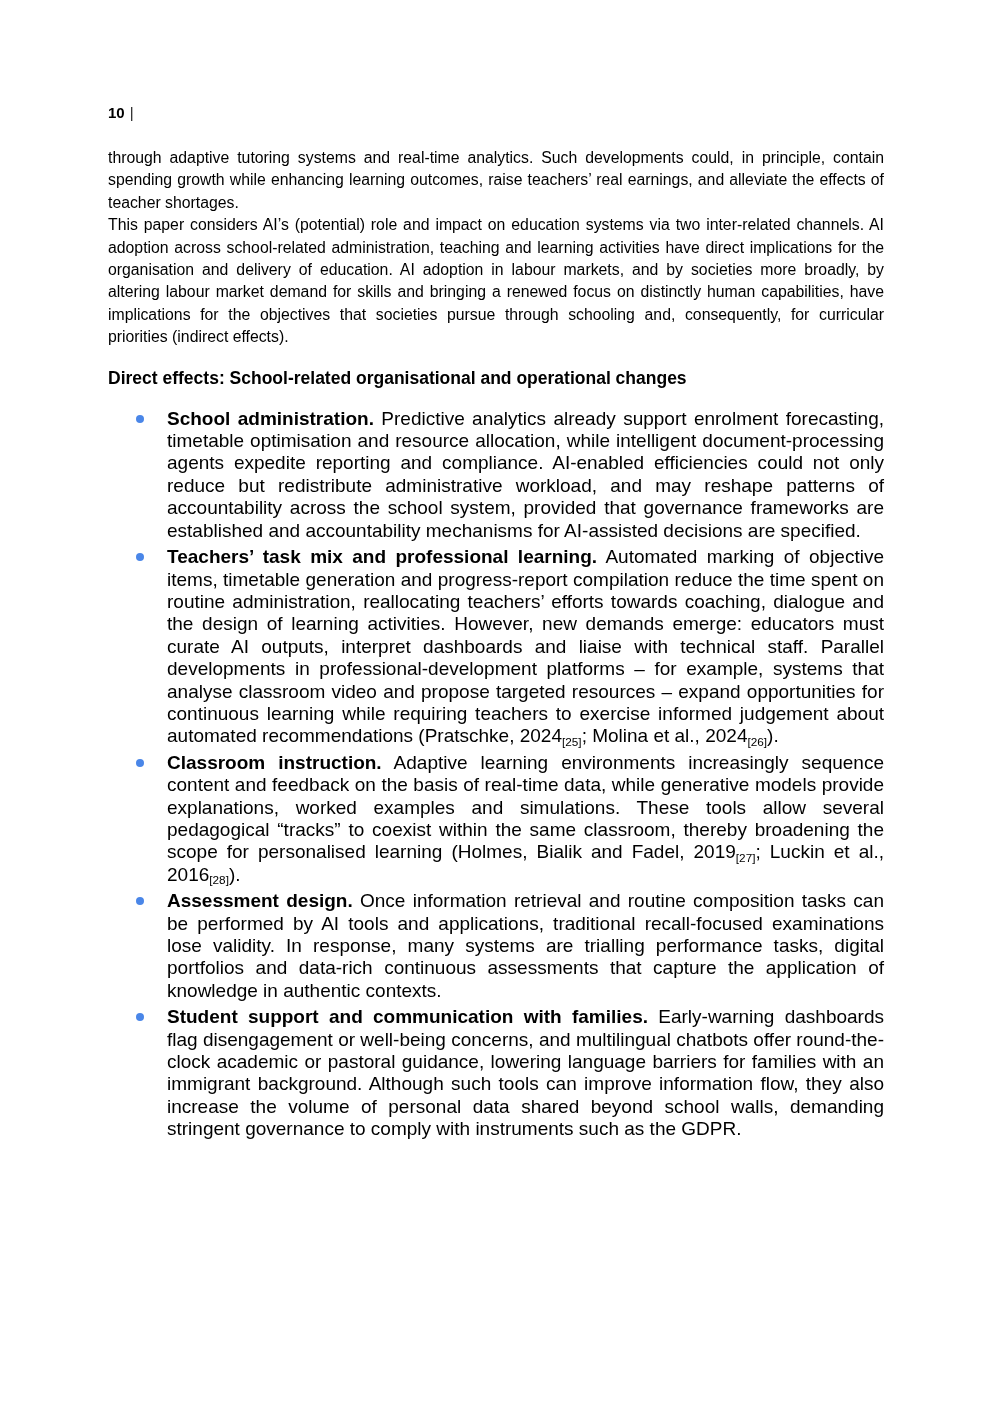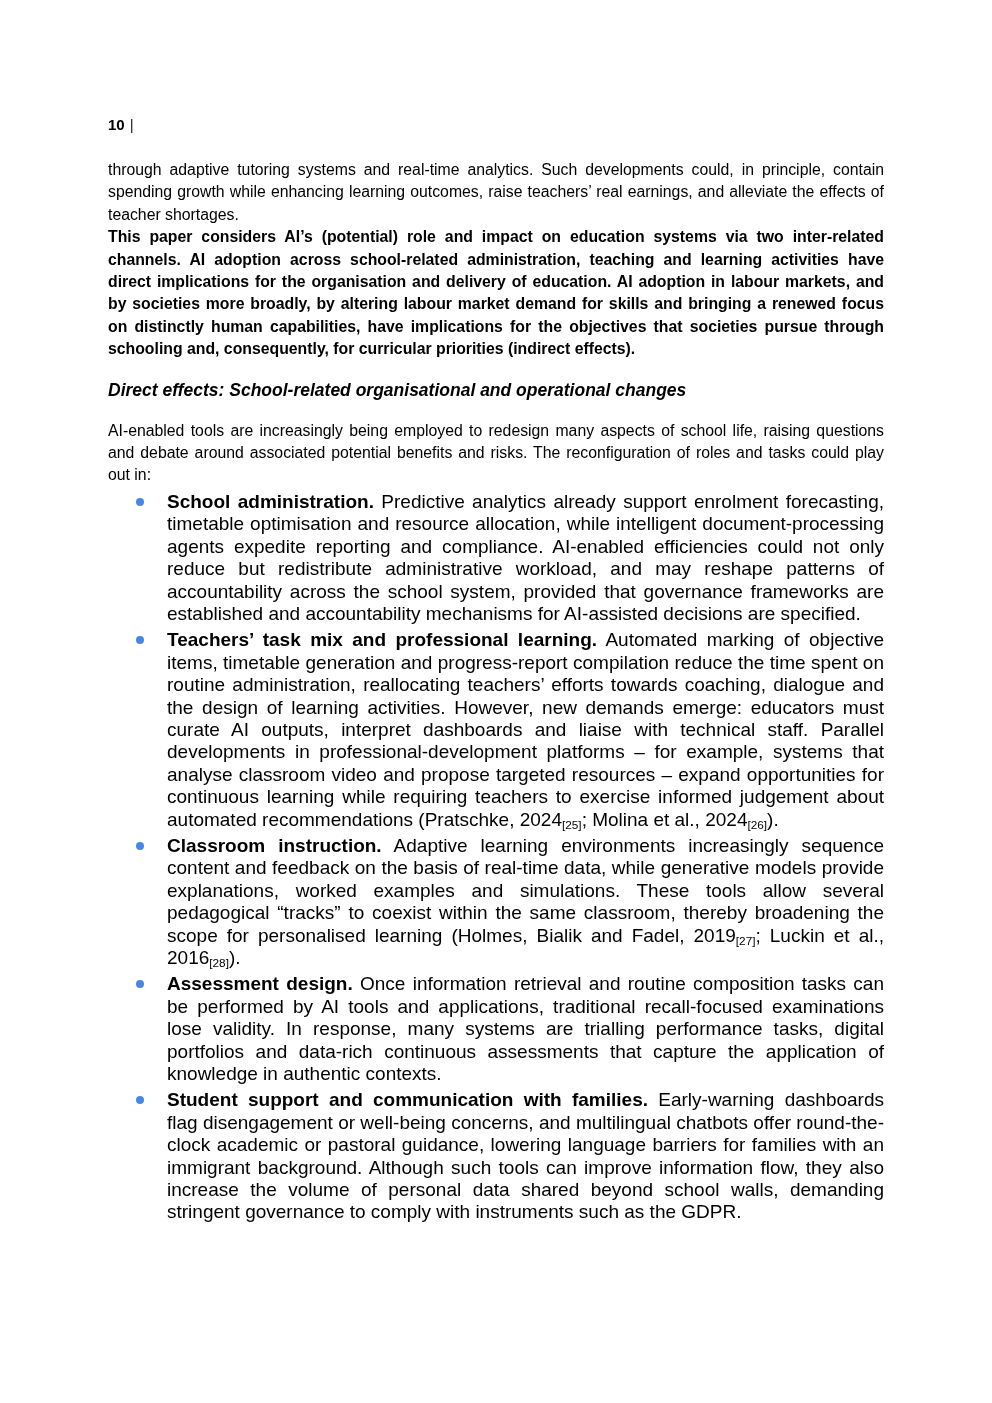--- a/index.html
+++ b/index.html
@@ -10,21 +10,20 @@
     color: #000000;
     font-family: "Liberation Sans", "DejaVu Sans", sans-serif;
     position: relative;
     overflow: hidden;
   }
   .page {
     position: absolute;
     inset: 0;
     padding: 104px 108px 0 108px;
     box-sizing: border-box;
-    margin-top: 12px;
   }
   .page-header {
     font-size: 15px;
     line-height: 18px;
     margin-bottom: 25px;
   }
   .page-num { font-weight: bold; }
   .page-divider {
     font-weight: 400;
     color: #222;
@@ -36,26 +35,25 @@
     text-align: justify;
     margin: 0;
   }
   h1.section-heading {
     color: var(--accent, #4a86e8);
     font-size: 20px;
     line-height: 24px;
     font-weight: bold;
     margin: 41px 0 23px 0;
   }
-  p.section-para { margin-bottom: 19px; font-weight: bold; }
+  p.section-para { margin-bottom: 19px; }
   h2.subsection-heading {
     font-size: 17.5px;
     line-height: 21px;
     font-weight: bold;
-    font-style: italic;
     margin: 0 0 19px 0;
   }
   p.subsection-para { margin-bottom: 4px; }
   ul.bullets {
     margin: 0;
     padding: 0 0 0 59px;
     list-style: none;
   }
   ul.bullets li {
     position: relative;
@@ -100,21 +98,20 @@
     <span class="page-num">10</span><span class="page-divider">|</span>
   </div>
 
   <p class="body intro">through adaptive tutoring systems and real-time analytics. Such developments could, in principle, contain spending growth while enhancing learning outcomes, raise teachers’ real earnings, and alleviate the effects of teacher shortages.</p>
 
 
   <p class="body section-para">This paper considers AI’s (potential) role and impact on education systems via two inter-related channels. AI adoption across school-related administration, teaching and learning activities have direct implications for the organisation and delivery of education. AI adoption in labour markets, and by societies more broadly, by altering labour market demand for skills and bringing a renewed focus on distinctly human capabilities, have implications for the objectives that societies pursue through schooling and, consequently, for curricular priorities (indirect effects).</p>
 
   <h2 class="subsection-heading">Direct effects: School-related organisational and operational changes</h2>
 
-  <p class="body subsection-para">AI-enabled tools are increasingly being employed to redesign many aspects of school life, raising questions and debate around associated potential benefits and risks. The reconfiguration of roles and tasks could play out in:</p>
 
   <ul class="bullets" id="bullet-list">
   <li>
     <span class="bullet-dot"></span>
     <span class="bullet-label">School administration.</span><span class="bullet-body"> Predictive analytics already support enrolment forecasting, timetable optimisation and resource allocation, while intelligent document-processing agents expedite reporting and compliance. AI-enabled efficiencies could not only reduce but redistribute administrative workload, and may reshape patterns of accountability across the school system, provided that governance frameworks are established and accountability mechanisms for AI-assisted decisions are specified.</span>
   </li>
 
   <li>
     <span class="bullet-dot"></span>
     <span class="bullet-label">Teachers’ task mix and professional learning.</span><span class="bullet-body"> Automated marking of objective items, timetable generation and progress-report compilation reduce the time spent on routine administration, reallocating teachers’ efforts towards coaching, dialogue and the design of learning activities. However, new demands emerge: educators must curate AI outputs, interpret dashboards and liaise with technical staff. Parallel developments in professional-development platforms – for example, systems that analyse classroom video and propose targeted resources – expand opportunities for continuous learning while requiring teachers to exercise informed judgement about automated recommendations (Pratschke, 2024<sub class="ref">[25]</sub>; Molina et al., 2024<sub class="ref">[26]</sub>).</span>

